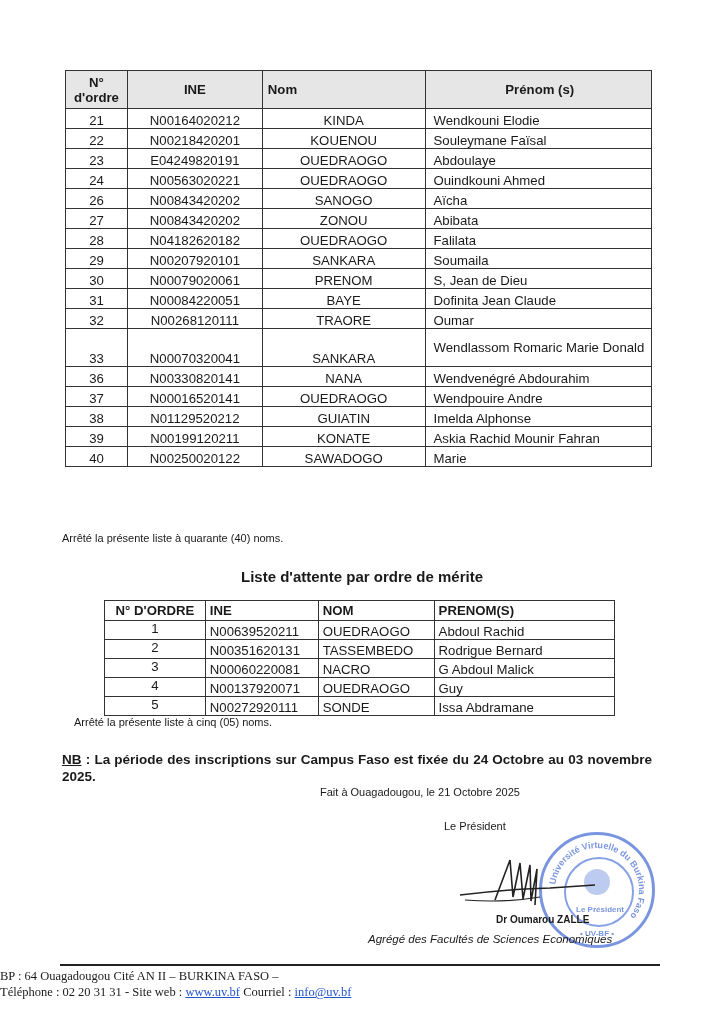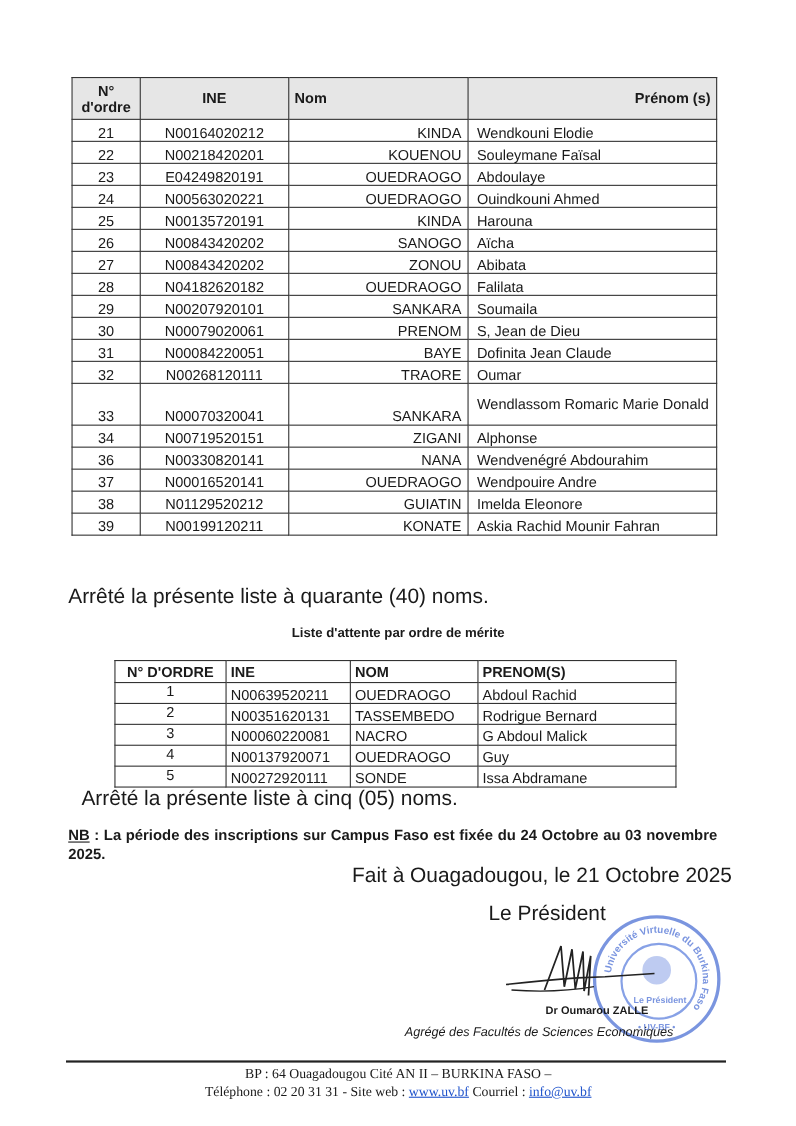--- a/index.html
+++ b/index.html
@@ -8,53 +8,53 @@
     font-family: "Liberation Sans", sans-serif; color: #1a1a1a;
   }
   .abs { position: absolute; }
   table { border-collapse: collapse; position: absolute; }
   td, th { border: 1px solid #333; font-size: 13.2px; padding: 0 5px; line-height: 15px; }
   #main-table { left: 65px; top: 70px; width: 587px; }
   #main-table th { background: #e6e6e6; font-weight: bold; height: 37px; }
   #main-table td { height: 19px; vertical-align: bottom; }
   #main-table td.num { text-align: center; }
   #main-table td.ine { text-align: center; }
-  #main-table td.nom { text-align: right; }
+  #main-table td.nom { text-align: center; }
   #main-table td.pre { text-align: left; padding-left: 8px; }
   #main-table tr.tall td { height: 37px; }
   #main-table tr.tall td.pre { vertical-align: middle; }
   #wait-table { left: 104px; top: 600px; width: 511px; }
   #wait-table th { font-weight: bold; text-align: left; height: 19px; padding: 0 4px; }
   #wait-table th.c { text-align: center; }
   #wait-table td { height: 18px; padding: 0 4px; vertical-align: bottom; }
   #wait-table td.num { text-align: center; vertical-align: top; }
-  .note { font-size: 19px; }
+  .note { font-size: 11px; }
   .bold { font-weight: bold; }
   .footer-line { left: 60px; top: 964px; width: 600px; height: 2px; background: #222; }
-  .footer { font-family: "Liberation Serif", serif; font-size: 12.5px; text-align: center; width: 724px; left: 0; }
+  .footer { font-family: "Liberation Serif", serif; font-size: 12.5px; text-align: left; width: 724px; left: 0; }
   .footer a { color: #2255cc; text-decoration: underline; }
   .stamp { left: 539px; top: 832px; width: 116px; height: 116px; border-radius: 50%; border: 3px solid #5a7bd8; box-sizing: border-box; opacity: 0.8; }
   .stamp-inner { position: absolute; left: 22px; top: 22px; width: 66px; height: 66px; border-radius: 50%; border: 2px solid #6a8ae0; }
 </style>
 </head>
 <body>
 
 <table id="main-table">
   <colgroup>
       <col style="width:62px">
       <col style="width:135px">
       <col style="width:163px">
       <col style="width:227px">
     </colgroup>
   <thead>
     <tr>
       <th>N° d'ordre</th>
       <th>INE</th>
       <th style="text-align:left">Nom</th>
-      <th style="text-align:right;padding-left:8px">Prénom (s)</th>
+      <th style="text-align:center;padding-left:8px">Prénom (s)</th>
     </tr>
   </thead>
   <tbody id="main-body">
       <tr>
         <td class="num">21</td>
         <td class="ine">N00164020212</td>
         <td class="nom">KINDA</td>
         <td class="pre">Wendkouni Elodie</td>
       </tr>
       <tr>
@@ -67,26 +67,20 @@
         <td class="num">23</td>
         <td class="ine">E04249820191</td>
         <td class="nom">OUEDRAOGO</td>
         <td class="pre">Abdoulaye</td>
       </tr>
       <tr>
         <td class="num">24</td>
         <td class="ine">N00563020221</td>
         <td class="nom">OUEDRAOGO</td>
         <td class="pre">Ouindkouni Ahmed</td>
-      </tr>
-      <tr>
-        <td class="num">25</td>
-        <td class="ine">N00135720191</td>
-        <td class="nom">KINDA</td>
-        <td class="pre">Harouna</td>
       </tr>
       <tr>
         <td class="num">26</td>
         <td class="ine">N00843420202</td>
         <td class="nom">SANOGO</td>
         <td class="pre">Aïcha</td>
       </tr>
       <tr>
         <td class="num">27</td>
         <td class="ine">N00843420202</td>
@@ -123,55 +117,55 @@
         <td class="nom">TRAORE</td>
         <td class="pre">Oumar</td>
       </tr>
       <tr class="tall">
         <td class="num">33</td>
         <td class="ine">N00070320041</td>
         <td class="nom">SANKARA</td>
         <td class="pre">Wendlassom Romaric Marie Donald</td>
       </tr>
       <tr>
-        <td class="num">34</td>
-        <td class="ine">N00719520151</td>
-        <td class="nom">ZIGANI</td>
-        <td class="pre">Alphonse</td>
-      </tr>
-      <tr>
         <td class="num">36</td>
         <td class="ine">N00330820141</td>
         <td class="nom">NANA</td>
         <td class="pre">Wendvenégré Abdourahim</td>
       </tr>
       <tr>
         <td class="num">37</td>
         <td class="ine">N00016520141</td>
         <td class="nom">OUEDRAOGO</td>
         <td class="pre">Wendpouire Andre</td>
       </tr>
       <tr>
         <td class="num">38</td>
         <td class="ine">N01129520212</td>
         <td class="nom">GUIATIN</td>
-        <td class="pre">Imelda Eleonore</td>
+        <td class="pre">Imelda Alphonse</td>
       </tr>
       <tr>
         <td class="num">39</td>
         <td class="ine">N00199120211</td>
         <td class="nom">KONATE</td>
         <td class="pre">Askia Rachid Mounir Fahran</td>
       </tr>
+      <tr>
+        <td class="num">40</td>
+        <td class="ine">N00250020122</td>
+        <td class="nom">SAWADOGO</td>
+        <td class="pre">Marie</td>
+      </tr>
     </tbody>
 </table>
 
 <div class="abs note" style="left:62px; top:532px;">Arrêté la présente liste à quarante (40) noms.</div>
 
-<div class="abs bold" style="left:0; width:724px; text-align:center; top:568px; font-size:12px;">Liste d'attente par ordre de mérite</div>
+<div class="abs bold" style="left:0; width:724px; text-align:center; top:568px; font-size:15px;">Liste d'attente par ordre de mérite</div>
 
 <table id="wait-table">
   <colgroup>
       <col style="width:101px">
       <col style="width:113px">
       <col style="width:116px">
       <col style="width:181px">
     </colgroup>
   <thead>
     <tr>

